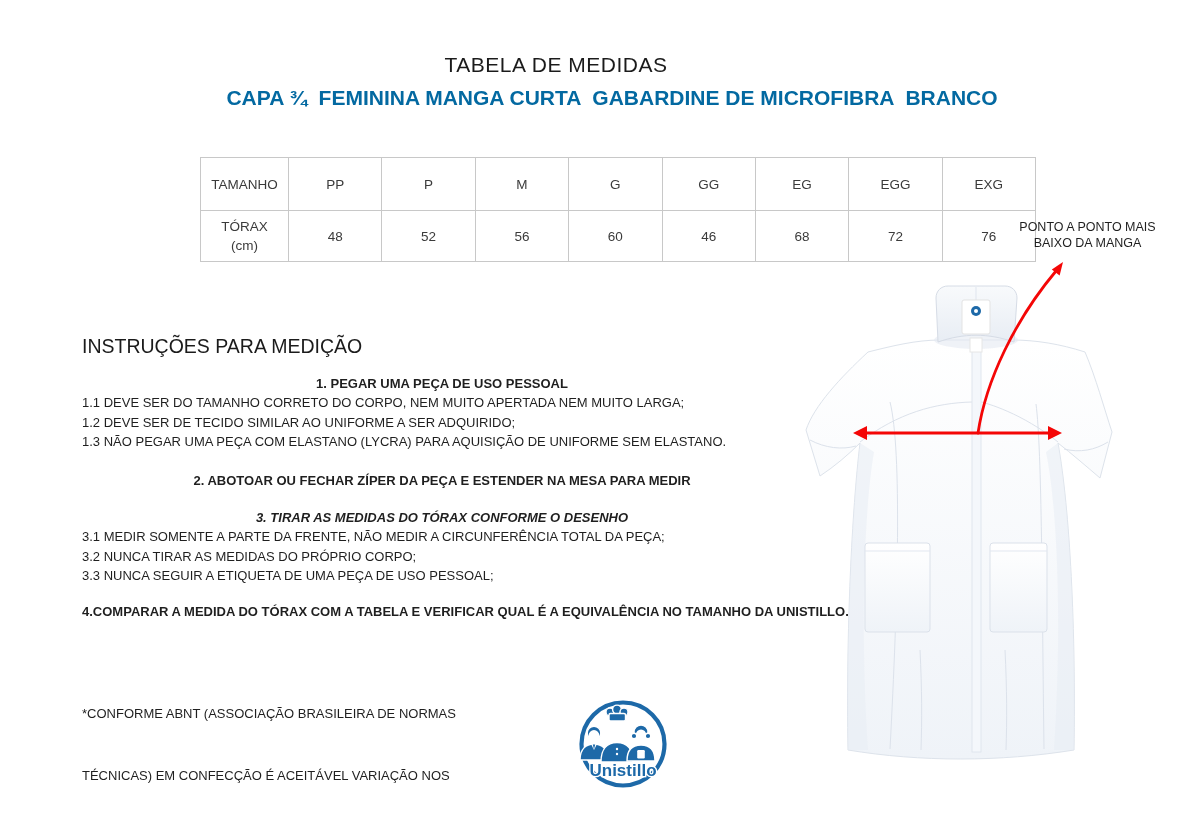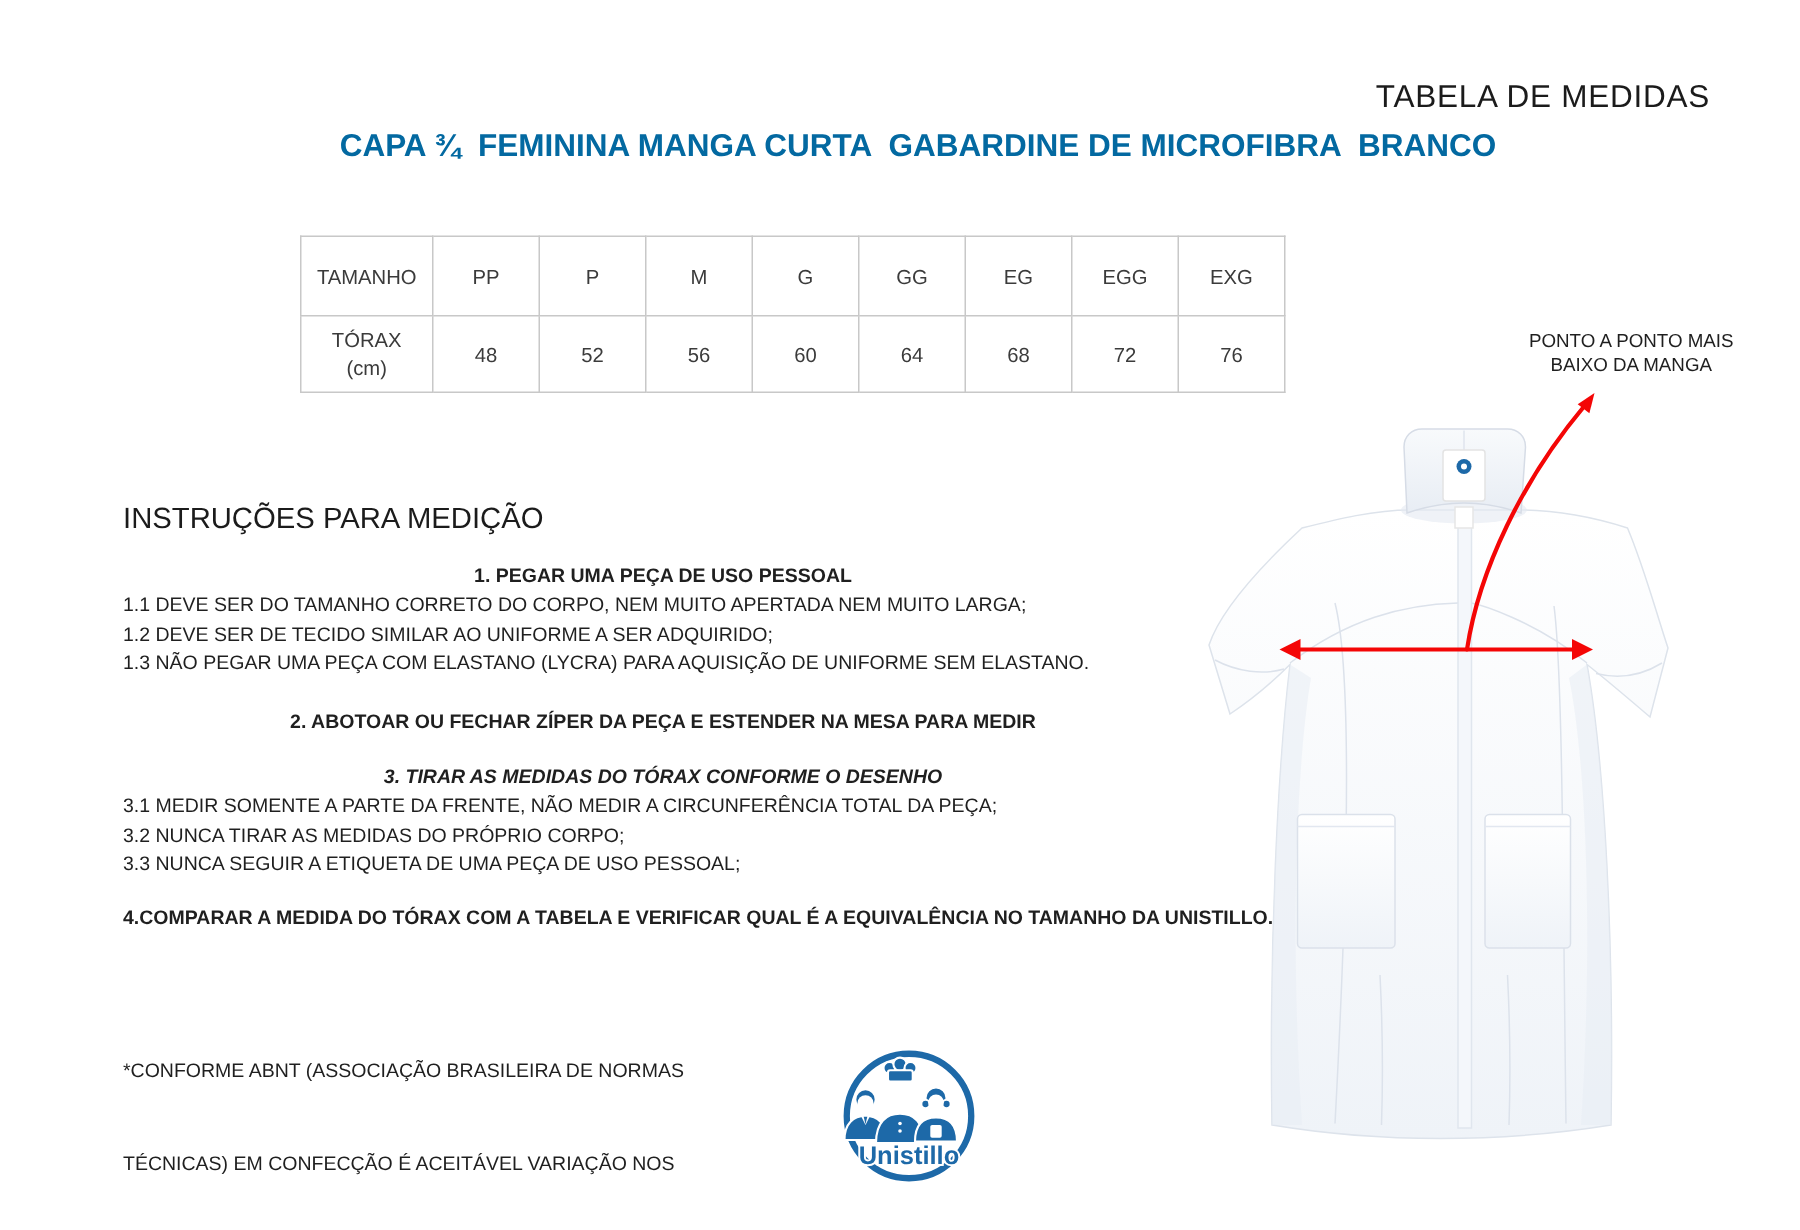--- a/index.html
+++ b/index.html
@@ -1,24 +1,24 @@
 <!DOCTYPE html>
 <html><head>
 <meta charset="utf-8">
 <style>
   html,body{margin:0;padding:0;background:#fff;}
   .page{position:relative;width:1200px;height:820px;background:#ffffff;overflow:hidden;
         font-family:"Liberation Sans",sans-serif;color:#1f1f1f;}
 
-  .doc-title{position:absolute;top:53px;left:0;width:1112px;text-align:right;
-             font-size:21px;font-weight:400;letter-spacing:.5px;white-space:pre;color:#1b1b1b;margin-left:28px;}
+  .doc-title{position:absolute;top:53px;left:0;width:1112px;text-align:center;
+             font-size:21px;font-weight:400;letter-spacing:.5px;white-space:pre;color:#1b1b1b;}
   .doc-subtitle{position:absolute;top:86px;left:0;width:1200px;text-align:center;
              font-size:21px;font-weight:700;white-space:pre;color:#0369a1;padding-left:12px;}
 
-  .size-table{position:absolute;left:200px;top:157px;width:657px;border-collapse:collapse;
+  .size-table{position:absolute;left:200px;top:157px;width:836px;border-collapse:collapse;
               table-layout:fixed;background:#fff;}
   .size-table td{border:1px solid #c8c8c8;text-align:center;vertical-align:middle;
                  font-size:13.5px;color:#3b3b3b;padding:0;}
   .size-table .r1 td{height:52px;}
   .size-table .r2 td{height:50px;}
   .size-table .c0{width:87px;}
   .cell-2l{line-height:19px;}
 
   .annotation{position:absolute;left:1010px;top:219px;width:155px;text-align:center;
               font-size:12.5px;line-height:16px;color:#1f1f1f;}
@@ -26,21 +26,21 @@
   .instructions{position:absolute;left:82px;top:331px;width:720px;}
   .instructions .heading{font-size:19.5px;font-weight:400;color:#1b1b1b;margin:4px 0 16px 0;}
   .ins-line{font-size:13px;line-height:19.4px;font-weight:400;white-space:pre;}
   .ins-line.bold{font-weight:700;text-align:center;}
   .gap1{margin-top:19px;}
   .gap2{margin-top:18px;font-style:italic;}
   .gap3{margin-top:16px;}
 
   .footnote{position:absolute;left:82px;top:663px;width:360px;font-size:13px;line-height:20.6px;white-space:pre;}
 
-  .logo-wrap{position:absolute;left:555px;top:697px;width:105px;height:92px;}
+  .logo-wrap{position:absolute;left:572px;top:697px;width:105px;height:92px;}
   .garment-wrap{position:absolute;left:790px;top:250px;width:335px;height:560px;}
 </style>
 </head>
 <body>
 
 <div class="page">
 
   <div class="doc-title">TABELA DE MEDIDAS</div>
   <div class="doc-subtitle">CAPA ¾  FEMININA MANGA CURTA  GABARDINE DE MICROFIBRA  BRANCO</div>
 
@@ -59,21 +59,21 @@
       </tr>
       <tr class="r2">
         <td class="c0 cell-2l">
           <div>TÓRAX</div>
           <div>(cm)</div>
         </td>
         <td>48</td>
         <td>52</td>
         <td>56</td>
         <td>60</td>
-        <td>64</td>
+        <td>46</td>
         <td>68</td>
         <td>72</td>
         <td>76</td>
       </tr>
     </tbody>
   </table>
 
   <div class="annotation">
     <div>PONTO A PONTO MAIS</div>
     <div>BAIXO DA MANGA</div>

